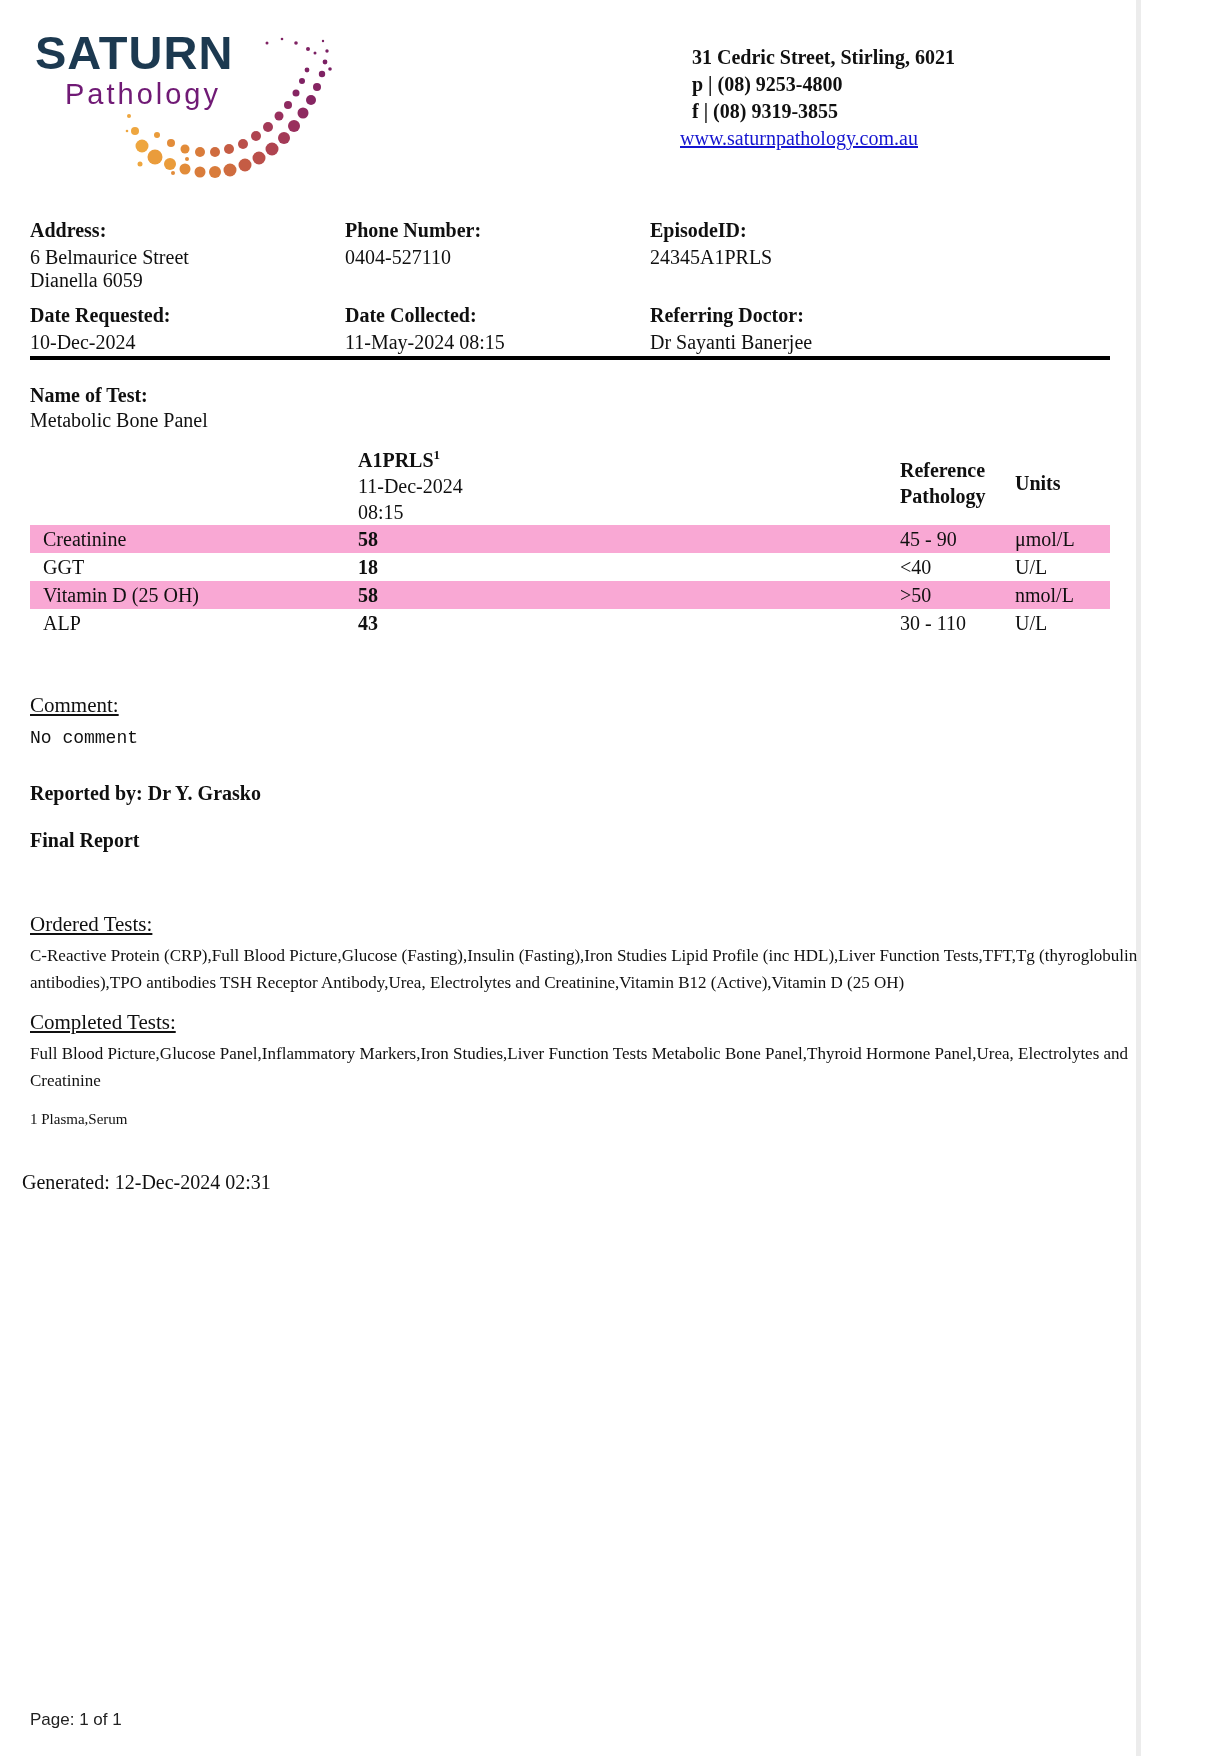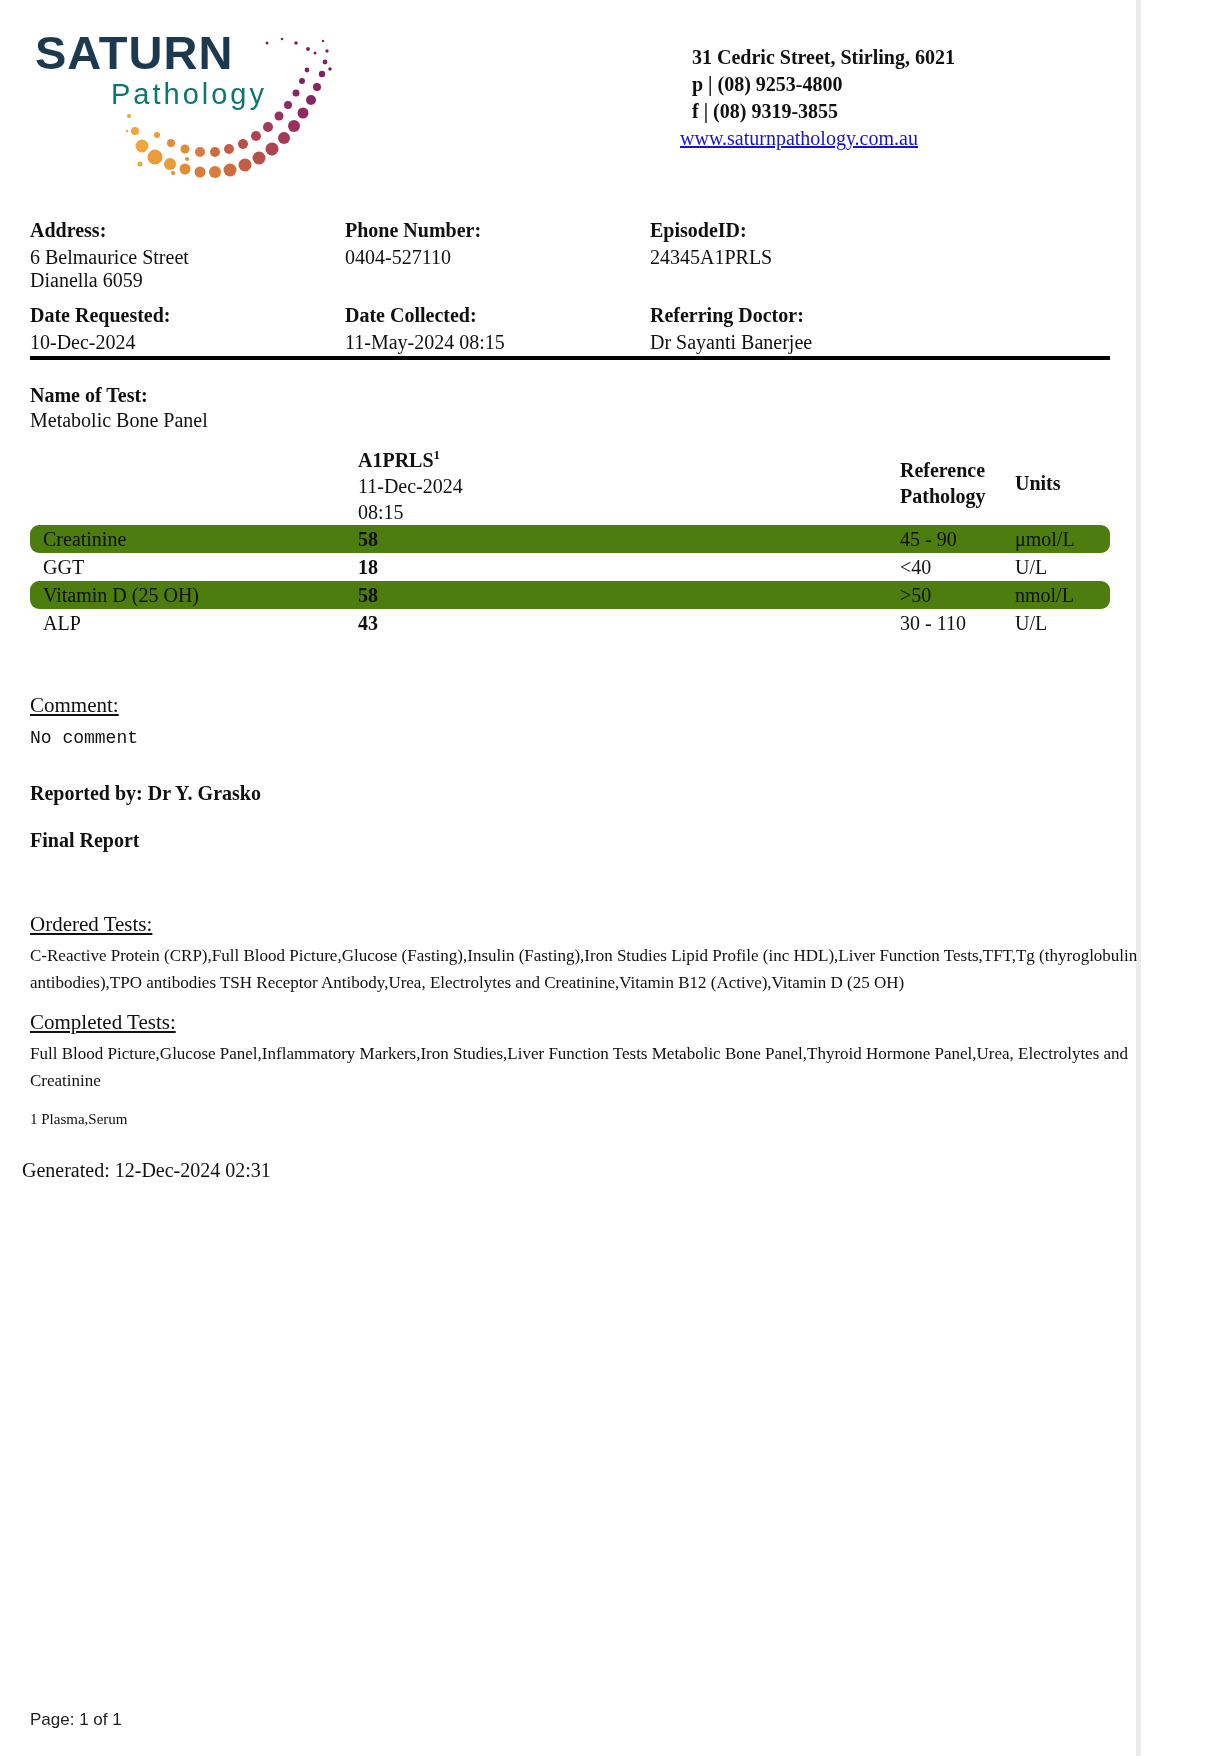--- a/index.html
+++ b/index.html
@@ -23,21 +23,21 @@
   .brand-name {
     position:relative; z-index:1;
     font-family:"Liberation Sans", sans-serif;
     font-weight:bold; font-size:47px; letter-spacing:1px;
     color:#1c3950; line-height:50px;
   }
   .brand-tagline {
     position:relative; z-index:1;
     font-family:"Liberation Sans", sans-serif;
     font-size:29px; letter-spacing:3px;
-    color:#0f766e; line-height:33px; margin-left:76px;
+    color:#701a75; line-height:33px; margin-left:30px;
   }
   .contact { position:absolute; left:680px; top:44px; }
   .contact .line { font-weight:bold; font-size:20px; line-height:27px;margin-left:12px; }
   .contact .site a, .contact .site {
     font-weight:normal; font-size:20px; line-height:27px;
     color:#1515d0; text-decoration:underline; cursor:pointer;
   }
 
   
   .content { position:absolute; left:30px; top:203px; width:1170px; }
@@ -50,41 +50,41 @@
 
   .rule { margin-top:2px; border-top:4px solid #000; width:1080px; }
 
   .test-name { margin-top:24px; }
   .test-name .f-label { margin-bottom:2px; }
 
   
   .results { width:1080px; margin-top:10px; }
   .rrow { display:grid; grid-template-columns:328px 542px 115px 1fr; }
   .rrow.header { align-items:center; }
-  .rrow.stripe { background:#4d7c0f;border-radius:9px; }
+  .rrow.stripe { background:#f9a8d4; }
   .cell { font-size:20px; }
   .cell.name { padding-left:13px; }
   .rrow:not(.header) .cell { line-height:28px; height:28px; }
   .rrow:not(.header) .cell.result { font-weight:bold; }
   .hdr-ep { font-weight:bold; font-size:20px; line-height:26px; }
   .hdr-ep sup { font-size:13px; }
   .hdr-date { font-size:20px; line-height:26px; }
   .hdr-bold { font-weight:bold; font-size:20px; line-height:26px; }
 
   
   .comment-h { margin-top:56px; font-size:21px; line-height:24px; text-decoration:underline; }
   .comment-b { margin-top:10px; font-family:"Liberation Mono", monospace; font-size:18px; line-height:22px; }
   .reported  { margin-top:32px; font-weight:bold; font-size:20px; line-height:24px; }
   .final     { margin-top:23px; font-weight:bold; font-size:20px; line-height:24px; }
   .tests-h   { font-size:21px; line-height:24px; text-decoration:underline; }
   .ordered-h   { margin-top:60px; }
   .completed-h { margin-top:14px; }
   .tests-p   { margin-top:6px; font-size:17px; line-height:27px; width:1135px; }
   .footnote  { margin-top:16px; font-size:15px; line-height:18px; }
-  .generated { margin-top:30px; margin-left:-8px; font-size:20px; line-height:24px; }
+  .generated { margin-top:42px; margin-left:-8px; font-size:20px; line-height:24px; }
 
   .page-footer {
     position:absolute; left:30px; top:1710px;
     font-family:"Liberation Sans", sans-serif;
     font-size:17px; color:#222;
   }
 </style>
 </head>
 <body>
 

